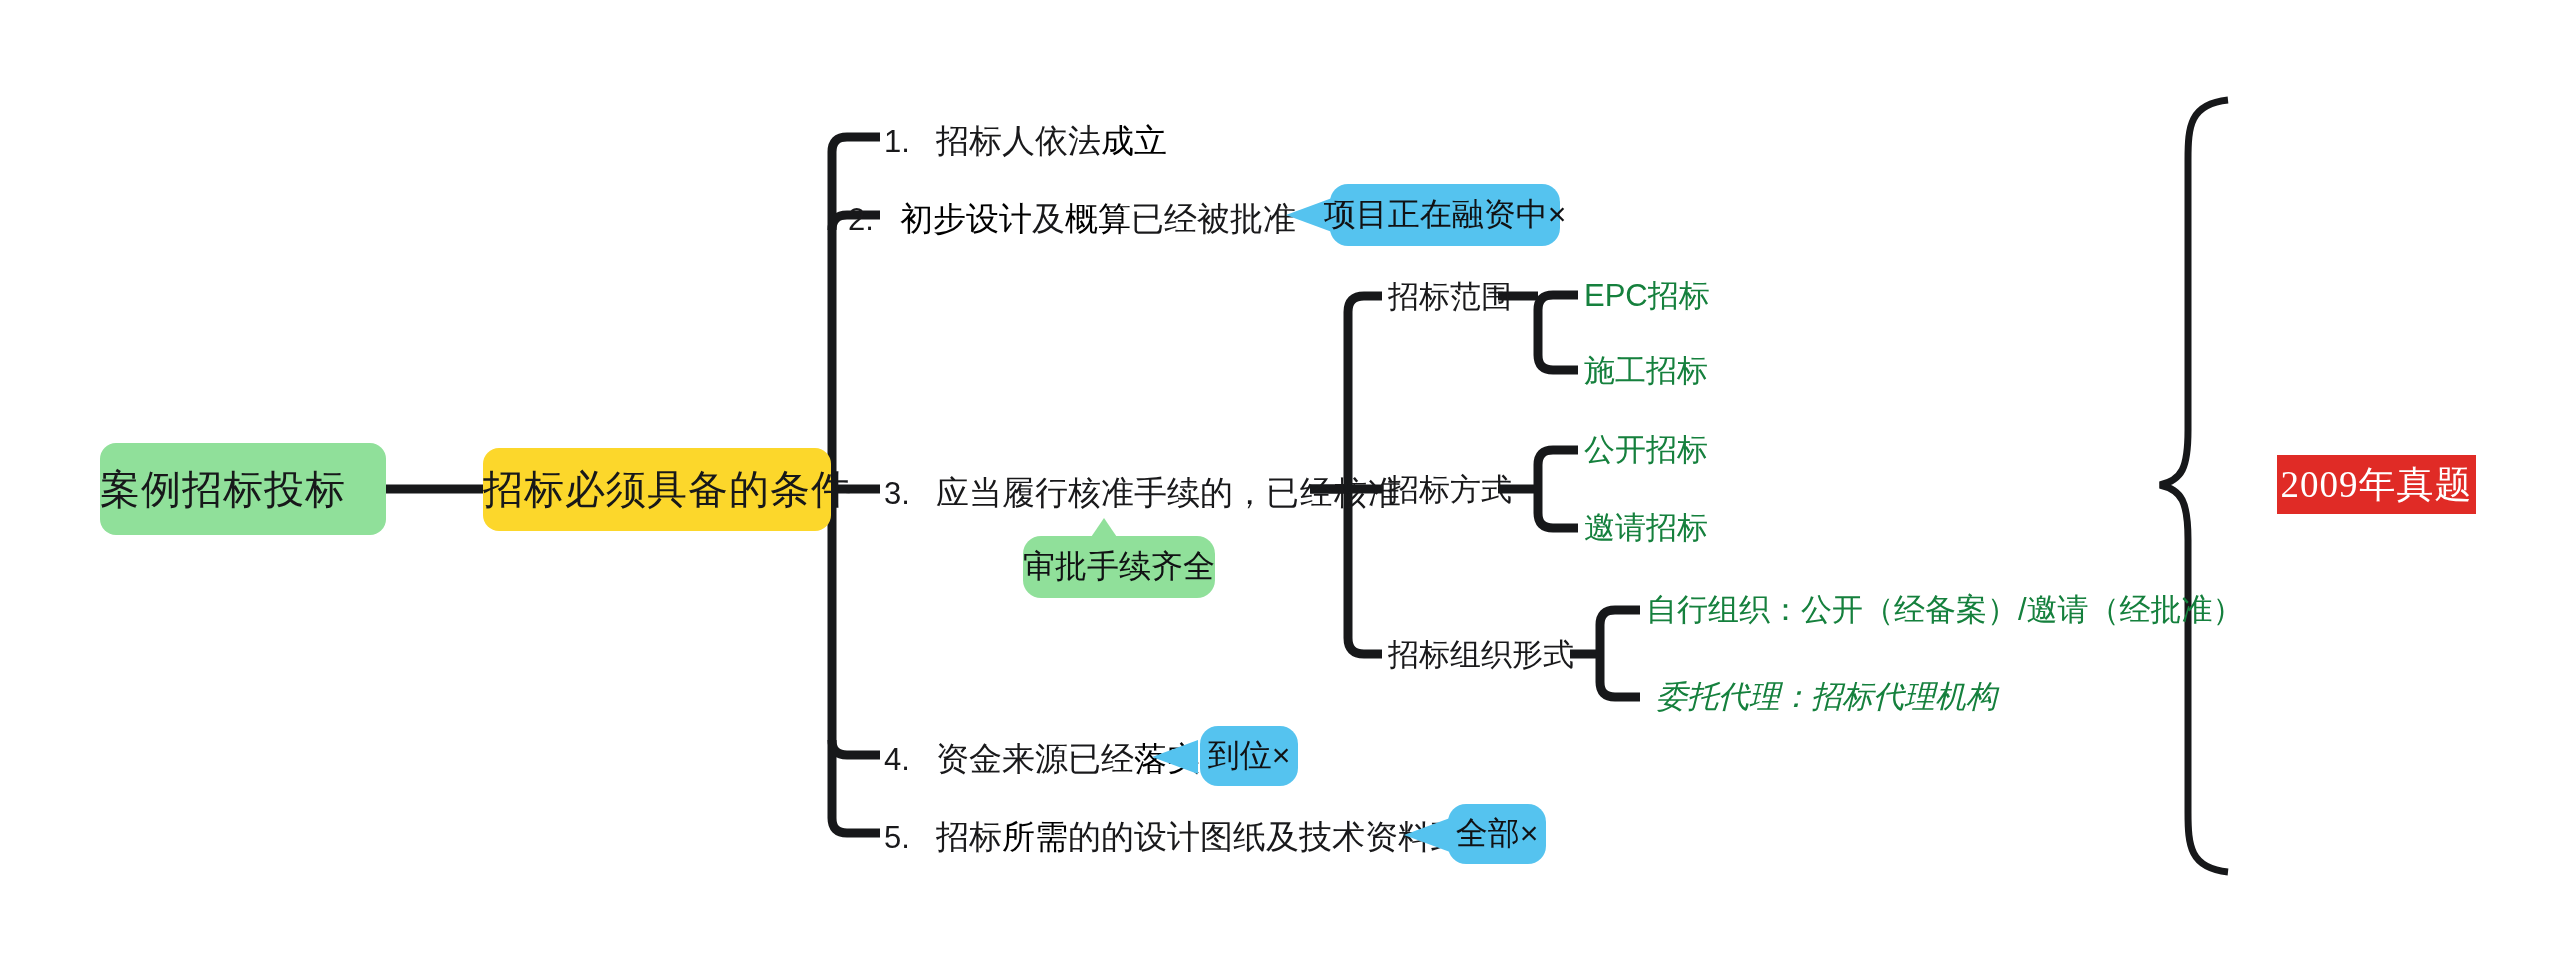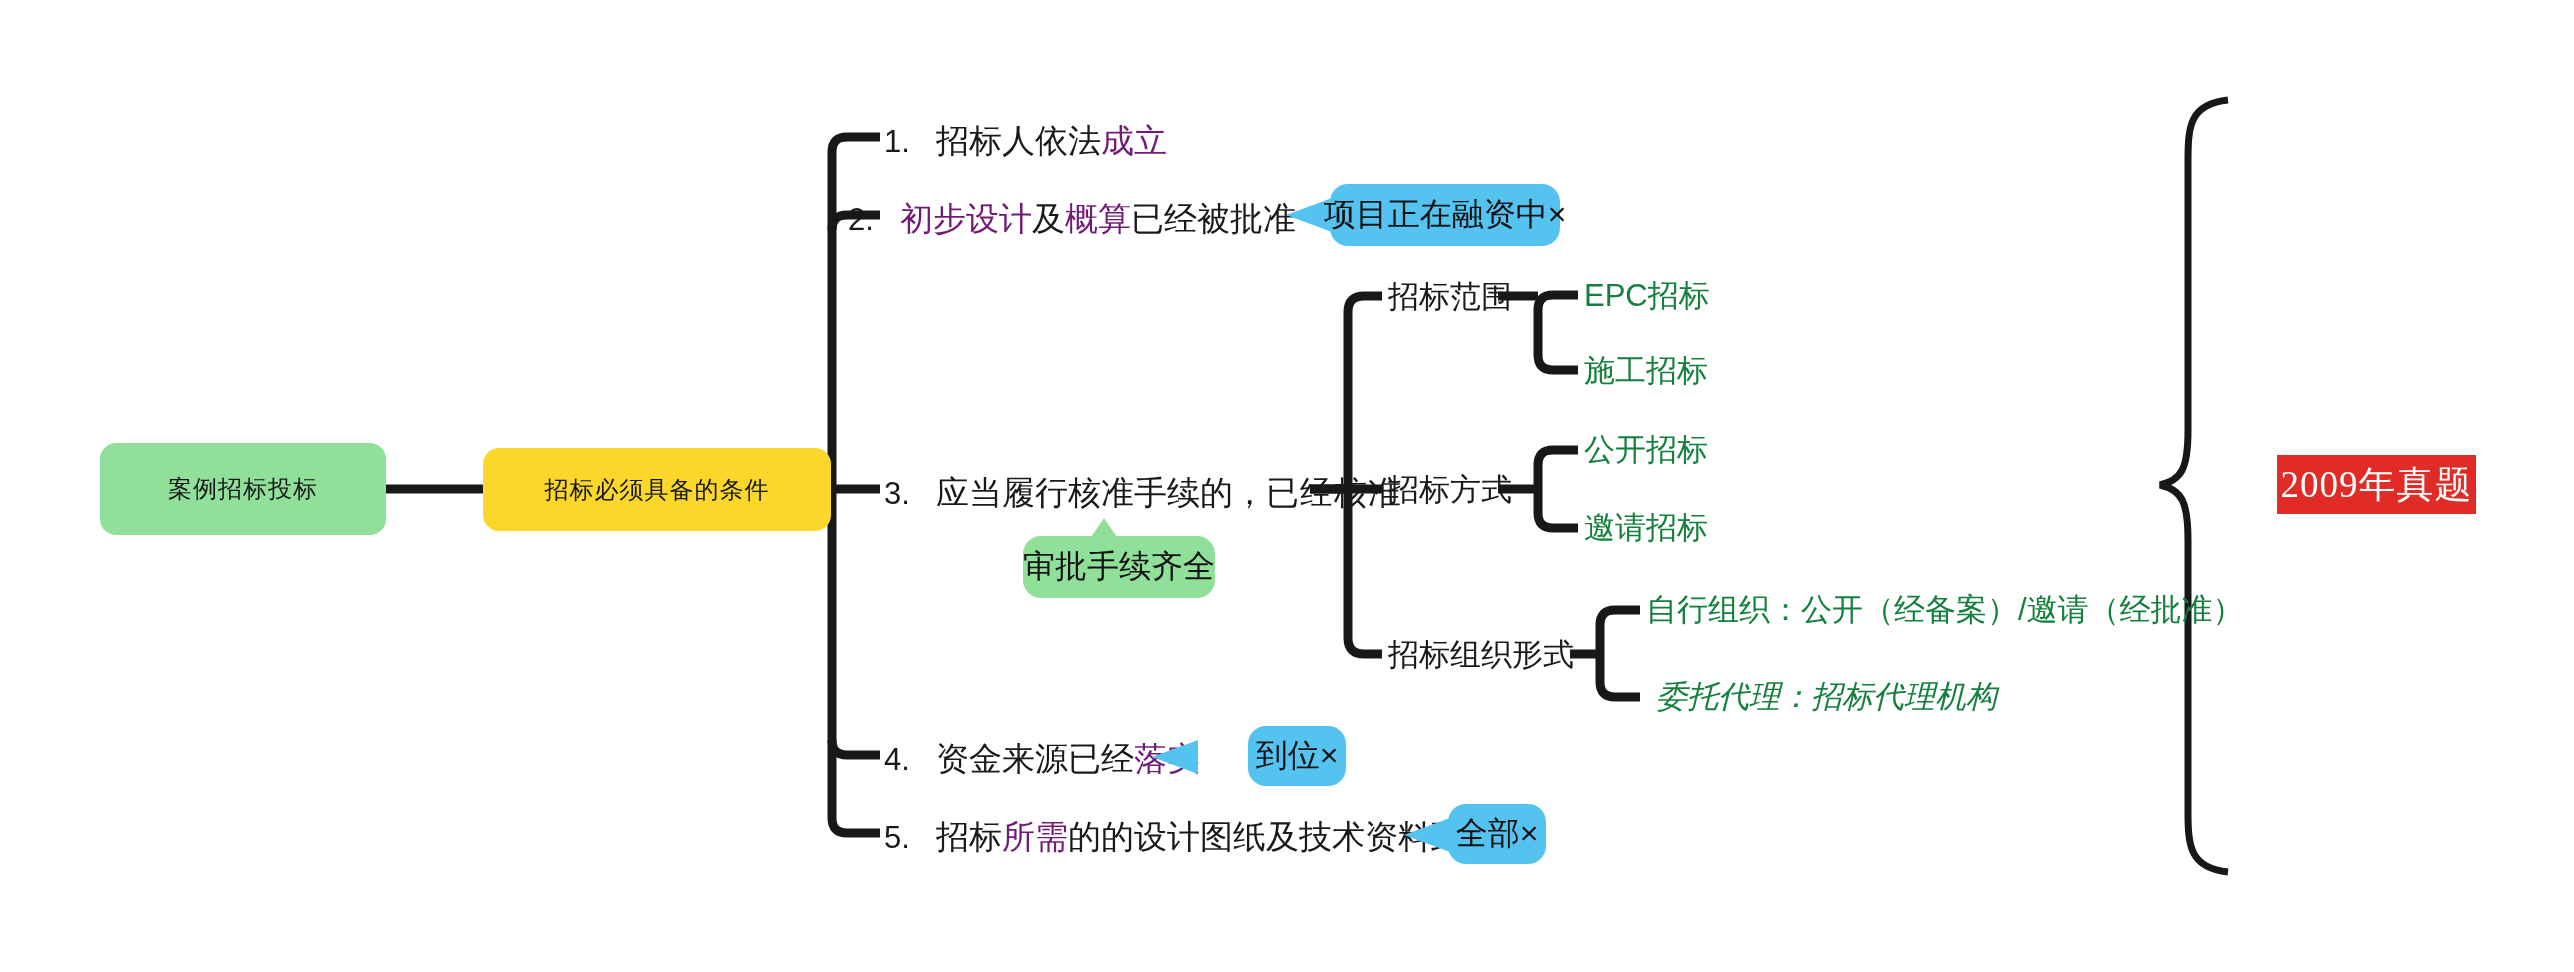--- a/index.html
+++ b/index.html
@@ -25,23 +25,23 @@
     width: 2574px;
     height: 972px;
     pointer-events: none;
   }
 
   
   .node-box {
     position: absolute;
     display: flex;
     align-items: center;
-    justify-content: center;
+    justify-content: flex-start;
     border-radius: 16px;
-    font-size: 24px;
+    font-size: 40px;
     letter-spacing: 1px;
     color: #17181a;
     white-space: nowrap;
   }
   .node-root {
     left: 100px;
     top: 443px;
     width: 286px;
     height: 92px;
     background: #90E09A;
@@ -61,21 +61,21 @@
     font-size: 33px;
     line-height: 1;
     color: #19191b;
   }
   .item .num {
     display: inline-block;
     min-width: 38px;
     font-size: 31px;
   }
   .item .gap { display: inline-block; width: 14px; }
-  .red { color: #701a75; font-family: Liberation Serif, serif; }
+  .red { color: #000000; font-family: Liberation Serif, serif; }
   .bold { font-weight: normal; letter-spacing: 1px; }
 
   
   .sub {
     position: absolute;
     white-space: nowrap;
     font-size: 31px;
     line-height: 1;
     color: #19191b;
   }
@@ -258,21 +258,21 @@
   <div class="callout callout-blue" style="left:1330px; top:184px; width:230px; height:62px;">
     <span>项目正在融资中×</span>
   </div>
 
   <div class="tail tail-up" style="left:1085px; top:518px;"></div>
   <div class="callout callout-green" style="left:1023px; top:536px; width:192px; height:62px;">
     <span>审批手续齐全</span>
   </div>
 
   <div class="tail tail-left" style="left:1152px; top:740px;"></div>
-  <div class="callout callout-blue" style="left:1248px; top:726px; width:98px; height:60px;">
+  <div class="callout callout-blue" style="left:1200px; top:726px; width:98px; height:60px;">
     <span>到位×</span>
   </div>
 
   <div class="tail tail-left" style="left:1404px; top:818px;"></div>
   <div class="callout callout-blue" style="left:1448px; top:804px; width:98px; height:60px;">
     <span>全部×</span>
   </div>
 
   <div class="exam-tag">
     <span>2009年真题</span>

